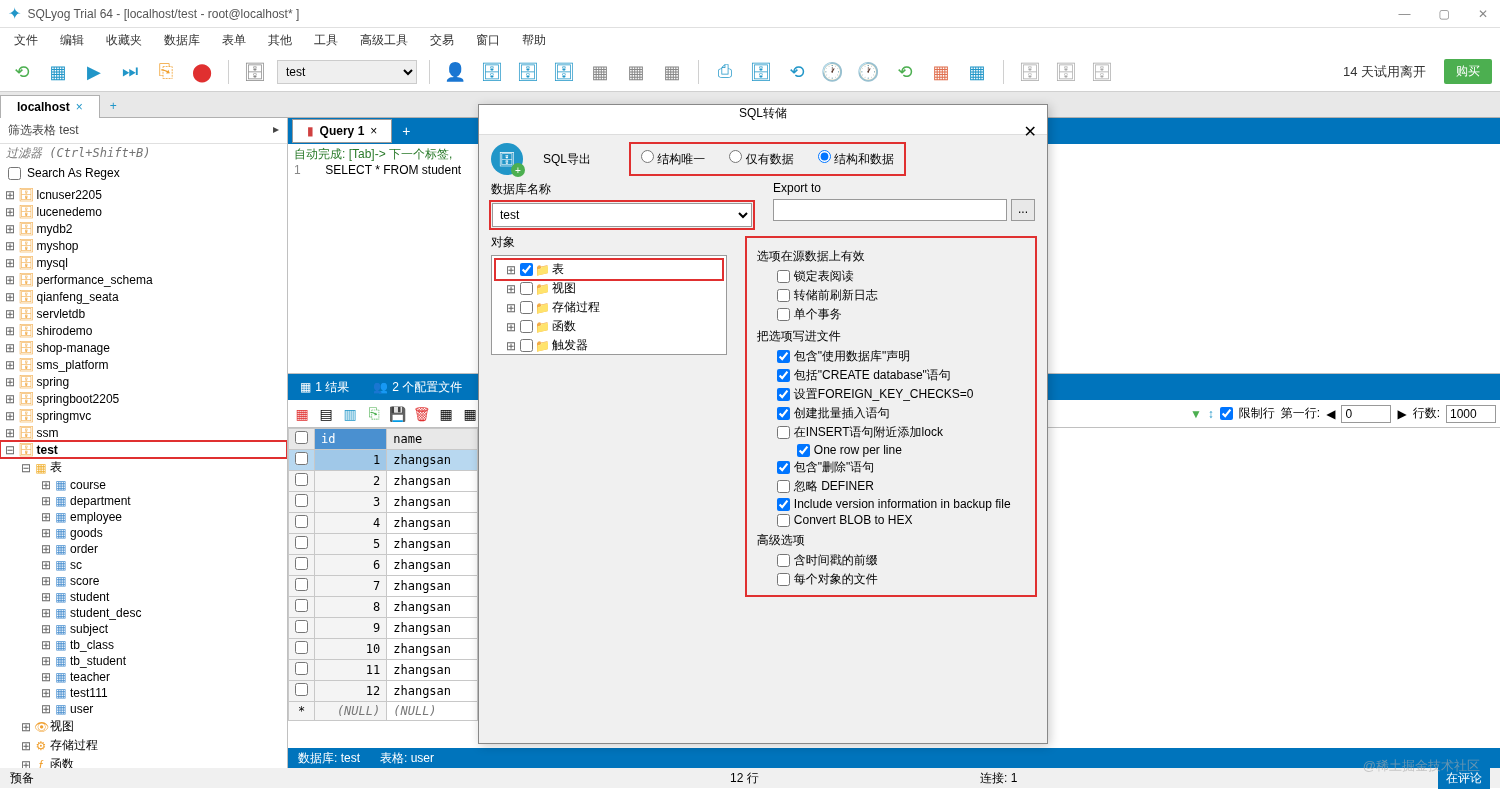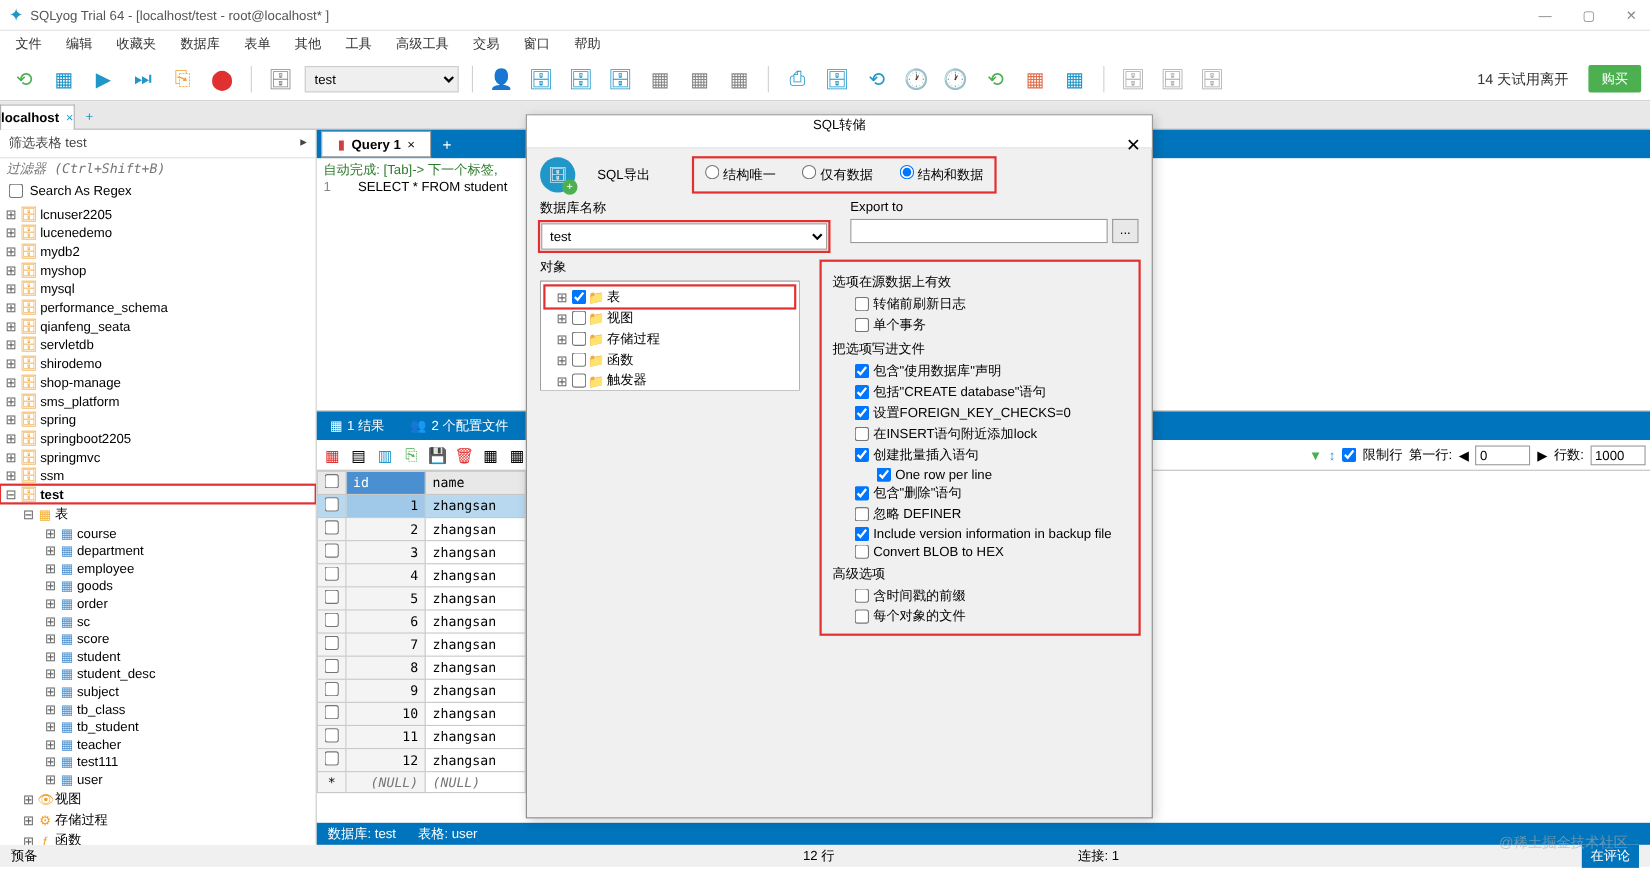--- a/index.html
+++ b/index.html
@@ -15,21 +15,21 @@
 .menubar span { padding: 2px 10px; cursor: pointer; color: #333; text-align: center; }
 
 .toolbar { height: 40px; display: flex; align-items: center; padding: 0 8px; gap: 8px; border-bottom: 1px solid #d0d0d0; }
 .tbicon { width: 28px; height: 28px; display: flex; align-items: center; justify-content: center; font-size: 18px; cursor: pointer; }
 .toolbar .sep { width: 1px; height: 24px; background: #d0d0d0; margin: 0 4px; }
 .db-select { width: 140px; height: 24px; border: 1px solid #ccc; padding: 0 4px; }
 .trial { margin-left: auto; color: #333; font-size: 13px; }
 .buybtn { background: #4caf50; color: #fff; padding: 4px 12px; margin-left: 10px; cursor: pointer; border-radius: 2px; }
 
 .conntabs { height: 26px; background: #e8e8e8; display: flex; align-items: flex-end; border-bottom: 1px solid #b0b0b0; }
-.conntab { background: #fff; border: 1px solid #b0b0b0; border-bottom: none; padding: 4px 0; display: flex; align-items: center; gap: 6px; position: relative; top: 1px; }
+.conntab { background: #fff; border: 1px solid #b0b0b0; border-bottom: none; padding: 4px 16px; display: flex; align-items: center; gap: 6px; position: relative; top: 1px; }
 .conntab .x { color: #2196c8; cursor: pointer; }
 .addtab { padding: 4px 10px; color: #2196c8; cursor: pointer; }
 
 .mainrow { display: flex; height: 650px; }
 
 .leftpanel { width: 288px; border-right: 1px solid #c0c0c0; display: flex; flex-direction: column; background: #fff; }
 .filterhdr { padding: 4px 8px; color: #444; font-family: "Consolas", monospace; display: flex; justify-content: space-between; border-bottom: 1px solid #e0e0e0; }
 .filterinput { padding: 2px 6px; }
 .filterinput input { width: 100%; border: none; color: #999; font-style: italic; font-family: "Consolas", monospace; }
 .regexrow { padding: 4px 8px; display: flex; align-items: center; gap: 6px; font-family: "Consolas", monospace; }
@@ -492,28 +492,29 @@
               <span class="exp">⊞</span>
               <input type="checkbox" style=""> 
               <span class="folder">📁</span> 
               <span class="lbl">触发器</span>
             </div>
           </div>
       </div>
       <div class="col" style="flex:1.1">
         <div class="optgroup" id="optgroup">
             <div class="ghdr">选项在源数据上有效</div>
+            <div class="chkrow"><input type="checkbox" style=""> 锁定表阅读</div>
             <div class="chkrow"><input type="checkbox" style=""> 转储前刷新日志</div>
             <div class="chkrow"><input type="checkbox" style=""> 单个事务</div>
             <div class="ghdr">把选项写进文件</div>
             <div class="chkrow "><input type="checkbox" checked="" style=""> 包含"使用数据库"声明</div>
             <div class="chkrow "><input type="checkbox" checked="" style=""> 包括"CREATE database"语句</div>
             <div class="chkrow "><input type="checkbox" checked="" style=""> 设置FOREIGN_KEY_CHECKS=0</div>
+            <div class="chkrow "><input type="checkbox" checked="" style=""> 创建批量插入语句</div>
             <div class="chkrow "><input type="checkbox" style=""> 在INSERT语句附近添加lock</div>
-            <div class="chkrow "><input type="checkbox" checked="" style=""> 创建批量插入语句</div>
             <div class="chkrow sub"><input type="checkbox" checked="" style=""> One row per line</div>
             <div class="chkrow "><input type="checkbox" checked="" style=""> 包含"删除"语句</div>
             <div class="chkrow "><input type="checkbox" style=""> 忽略 DEFINER</div>
             <div class="chkrow "><input type="checkbox" checked="" style=""> Include version information in backup file</div>
             <div class="chkrow "><input type="checkbox" style=""> Convert BLOB to HEX</div>
             <div class="ghdr">高级选项</div>
             <div class="chkrow"><input type="checkbox" style=""> 含时间戳的前缀</div>
             <div class="chkrow"><input type="checkbox" style=""> 每个对象的文件</div>
           </div>
       </div>

